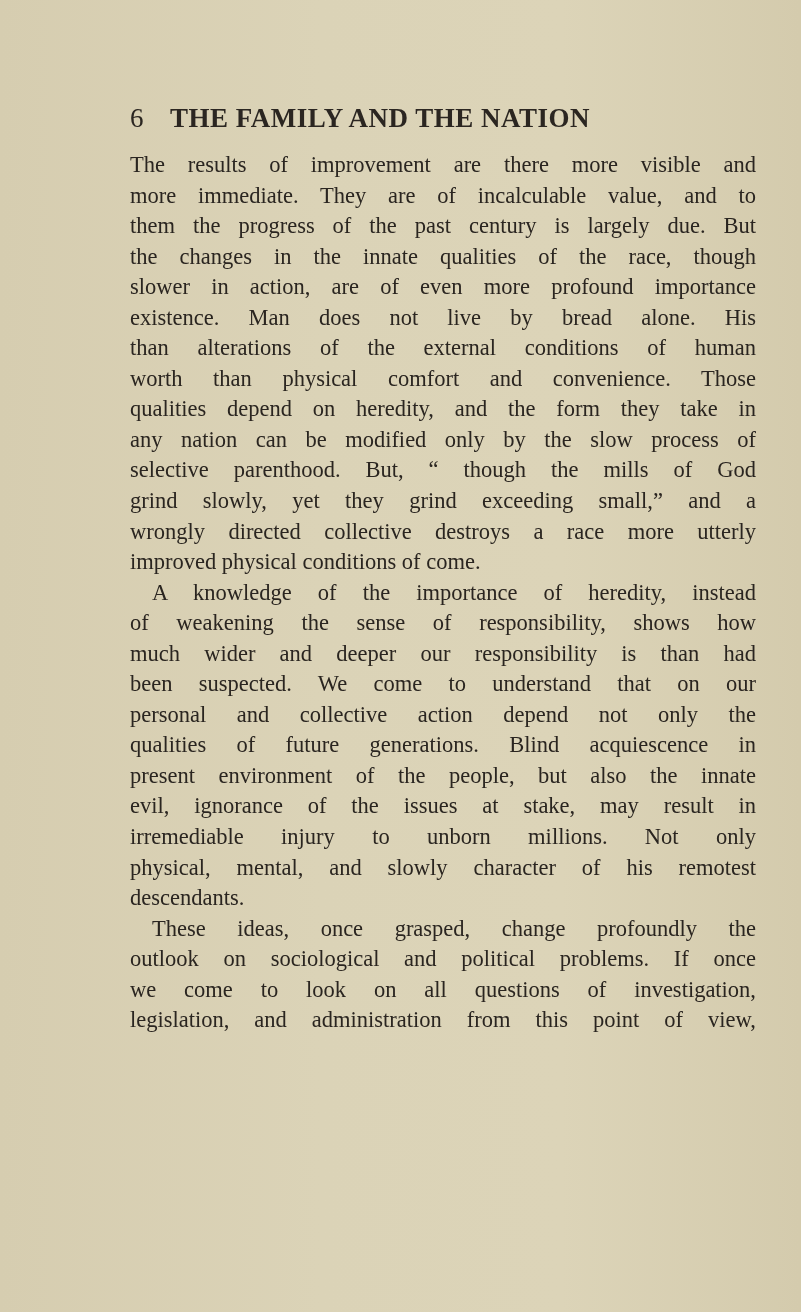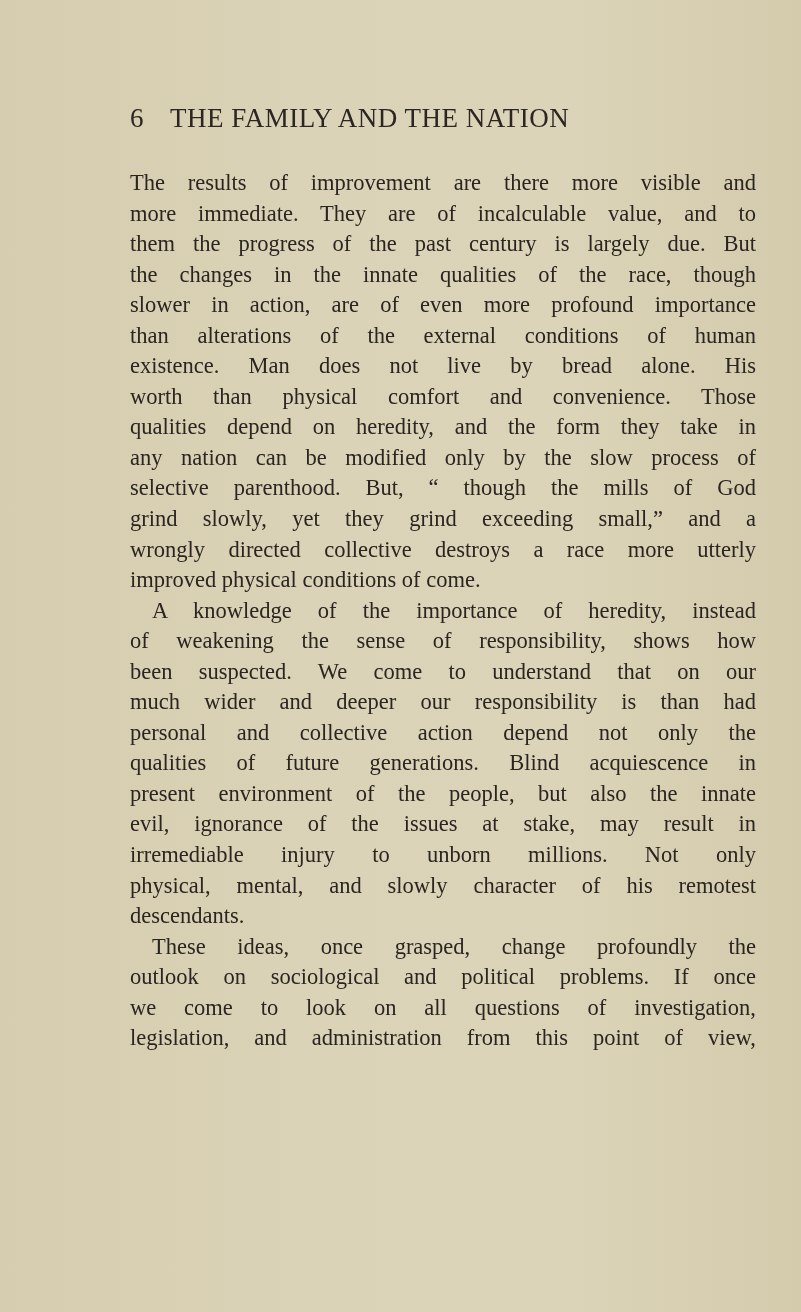--- a/index.html
+++ b/index.html
@@ -28,23 +28,24 @@
       font-size: 27px;
       letter-spacing: 0.3px;
       height: 46px;
       color: #2b2621;
     }
     .page-number {
       width: 40px;
     }
     .running-title {
       letter-spacing: 0.5px;
+      font-weight: bold;
     }
     .body-text {
-      margin-top: 19px;
+      margin-top: 1px;
     }
     .line {
       display: block;
       font-size: 22.5px;
       line-height: 30.55px;
       height: 30.55px;
       white-space: nowrap;
       text-align: justify;
       text-align-last: justify;
       color: #2a2520;
@@ -66,36 +67,36 @@
   </div>
 
   <div class="body-text">
 
     <div class="paragraph">
       <span class="line">The results of improvement are there more visible and</span>
       <span class="line">more immediate.  They are of incalculable value, and to</span>
       <span class="line">them the progress of the past century is largely due.  But</span>
       <span class="line">the changes in the innate qualities of the race, though</span>
       <span class="line">slower in action, are of even more profound importance</span>
+      <span class="line">existence.  Man does not live by bread alone.  His</span>
       <span class="line">than alterations of the external conditions of human</span>
-      <span class="line">existence.  Man does not live by bread alone.  His</span>
       <span class="line">worth than physical comfort and convenience.  Those</span>
       <span class="line">qualities depend on heredity, and the form they take in</span>
       <span class="line">any nation can be modified only by the slow process of</span>
       <span class="line">selective parenthood.  But, “ though the mills of God</span>
       <span class="line">grind slowly, yet they grind exceeding small,” and a</span>
       <span class="line">wrongly directed collective destroys a race more utterly</span>
       <span class="line last">improved physical conditions of come.</span>
     </div>
 
     <div class="paragraph">
       <span class="line indent">A knowledge of the importance of heredity, instead</span>
       <span class="line">of weakening the sense of responsibility, shows how</span>
+      <span class="line">much wider and deeper our responsibility is than had</span>
       <span class="line">been suspected.  We come to understand that on our</span>
-      <span class="line">much wider and deeper our responsibility is than had</span>
       <span class="line">personal and collective action depend not only the</span>
       <span class="line">qualities of future generations.  Blind acquiescence in</span>
       <span class="line">present environment of the people, but also the innate</span>
       <span class="line">evil, ignorance of the issues at stake, may result in</span>
       <span class="line">irremediable injury to unborn millions.  Not only</span>
       <span class="line">physical, mental, and slowly character of his remotest</span>
       <span class="line last">descendants.</span>
     </div>
 
     <div class="paragraph">

